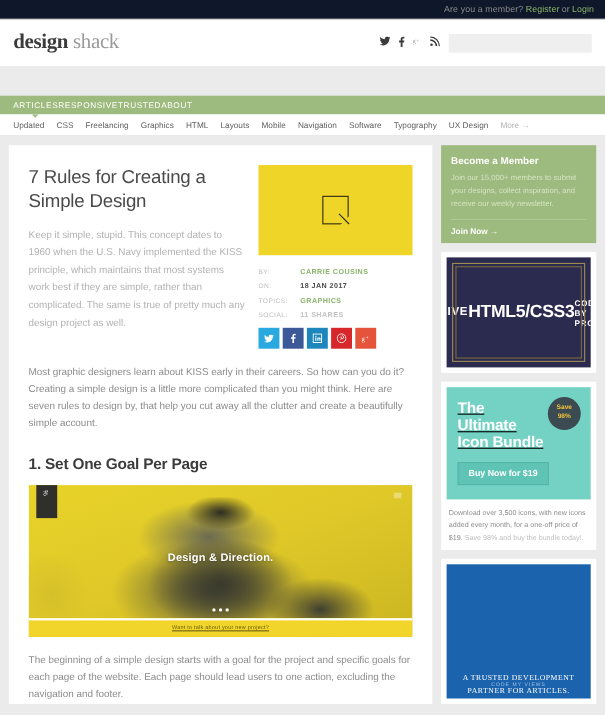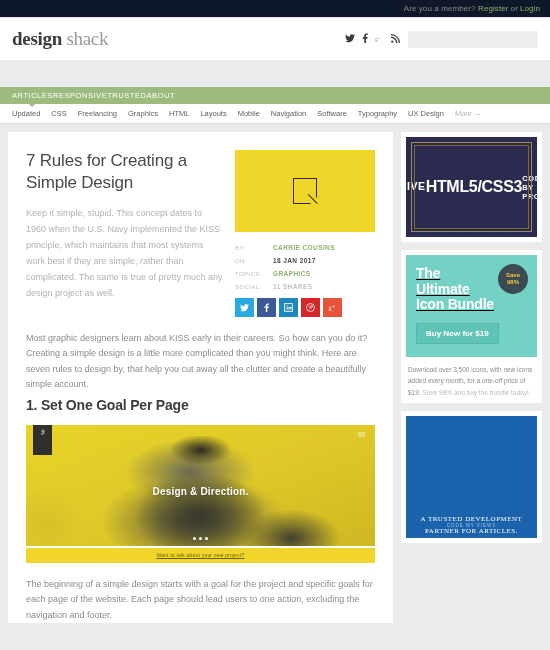--- a/index.html
+++ b/index.html
@@ -108,21 +108,21 @@
   .shares { display: flex; gap: 3px; margin-top: 8px; }
   .share {
     width: 19px; height: 19px; display: flex; align-items: center;
     justify-content: center; color: #fff; font-size: 9px; line-height: 1;
   }
 
   
   .para { font-size: 9px; line-height: 1.72; color: #8c8c8c; margin-top: 14px; }
   h2.sub {
     font-size: 14px; font-weight: bold; color: #3c3c3c;
-    margin-top: 4px; margin-bottom: 12px; letter-spacing: -.2px;
+    margin-top: 20px; margin-bottom: 12px; letter-spacing: -.2px;
   }
 
   
   .hero { width: 100%; height: 138px; position: relative; overflow: hidden; }
   .hero .photo {
     position: absolute; inset: 0;
     background:
       radial-gradient(ellipse 30% 38% at 47% 34%, #6a6a52 0%, rgba(106,106,82,0) 62%),
       radial-gradient(ellipse 40% 52% at 48% 70%, #4d4d3c 0%, rgba(77,77,60,0) 66%),
       radial-gradient(ellipse 20% 30% at 76% 82%, #3f3f31 0%, rgba(63,63,49,0) 70%),
@@ -410,20 +410,25 @@
         <div class="strip">
           <span>Want to talk about your new project?</span>
         </div>
       </div>
 
       <p class="para">The beginning of a simple design starts with a goal for the project and specific goals for each page of the website. Each page should lead users to one action, excluding the navigation and footer.</p>
     </div>
 
     <div class="sidebar">
 
+      <div class="w-member">
+        <h3>Become a Member</h3>
+        <p>Join our 15,000+ members to submit your designs, collect inspiration, and receive our weekly newsletter.</p>
+        <div class="join">Join Now →</div>
+      </div>
 
       <div class="ad-box">
         <div class="ad-psd">
           <div class="frame"></div>
           <div class="frame2"></div>
           <div class="get">Get</div>
           <div class="resp">RESPONSIVE</div>
           <div class="html5">HTML5/CSS3</div>
           <div class="coded">CODED BY PROS!</div>
           <div class="heart">♥</div>

